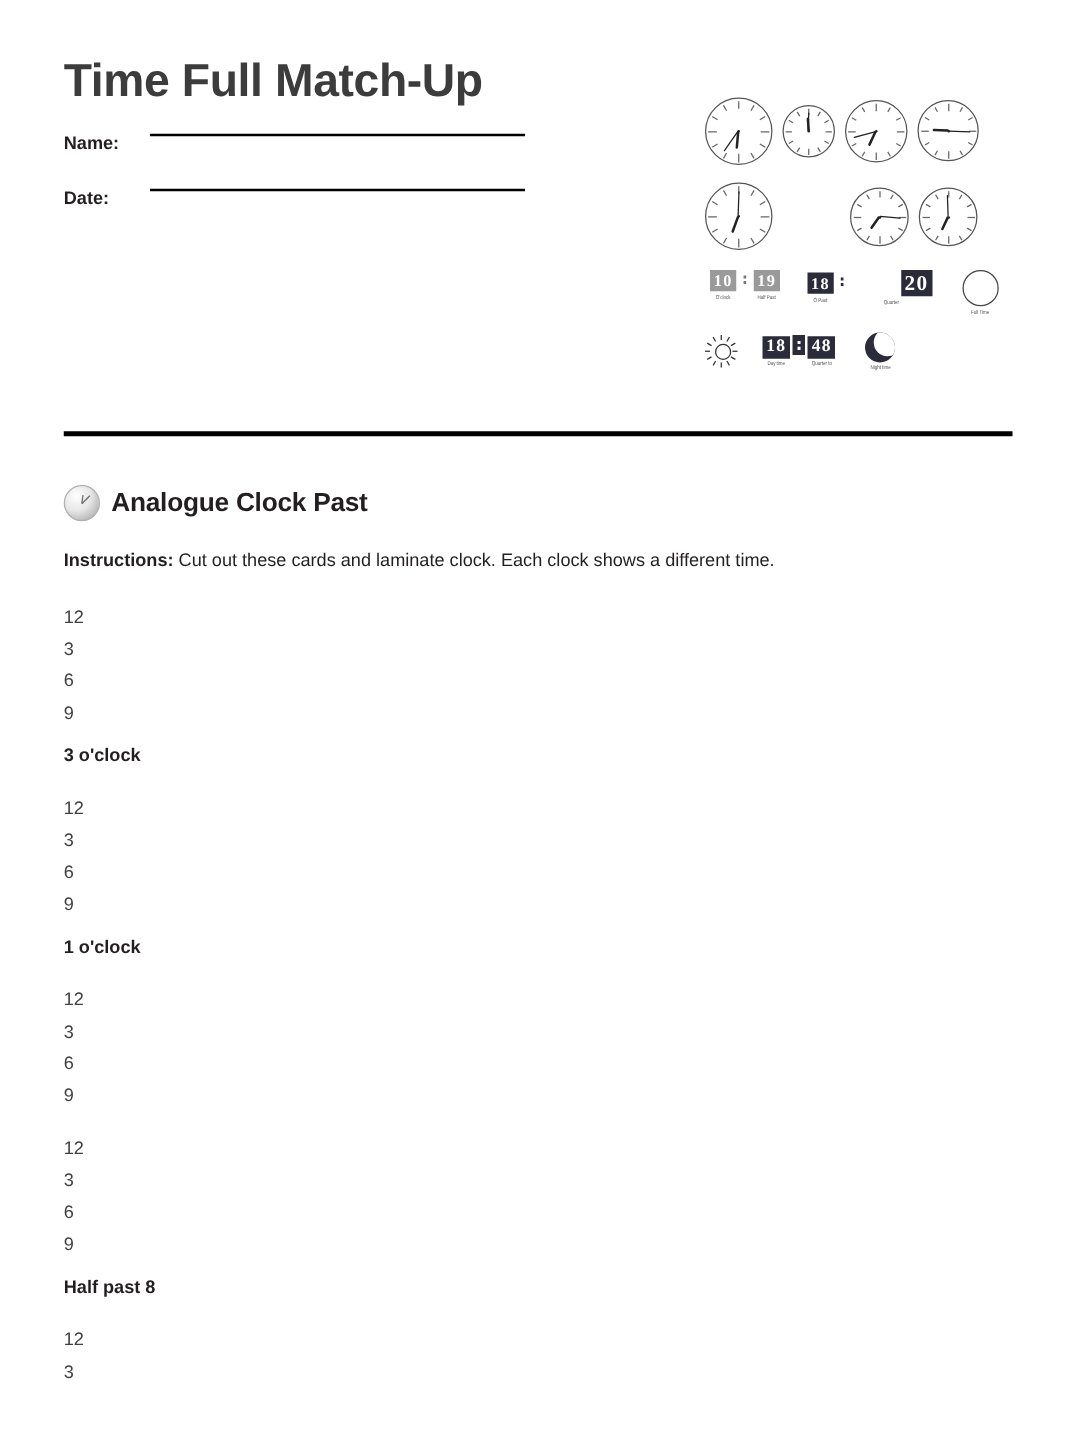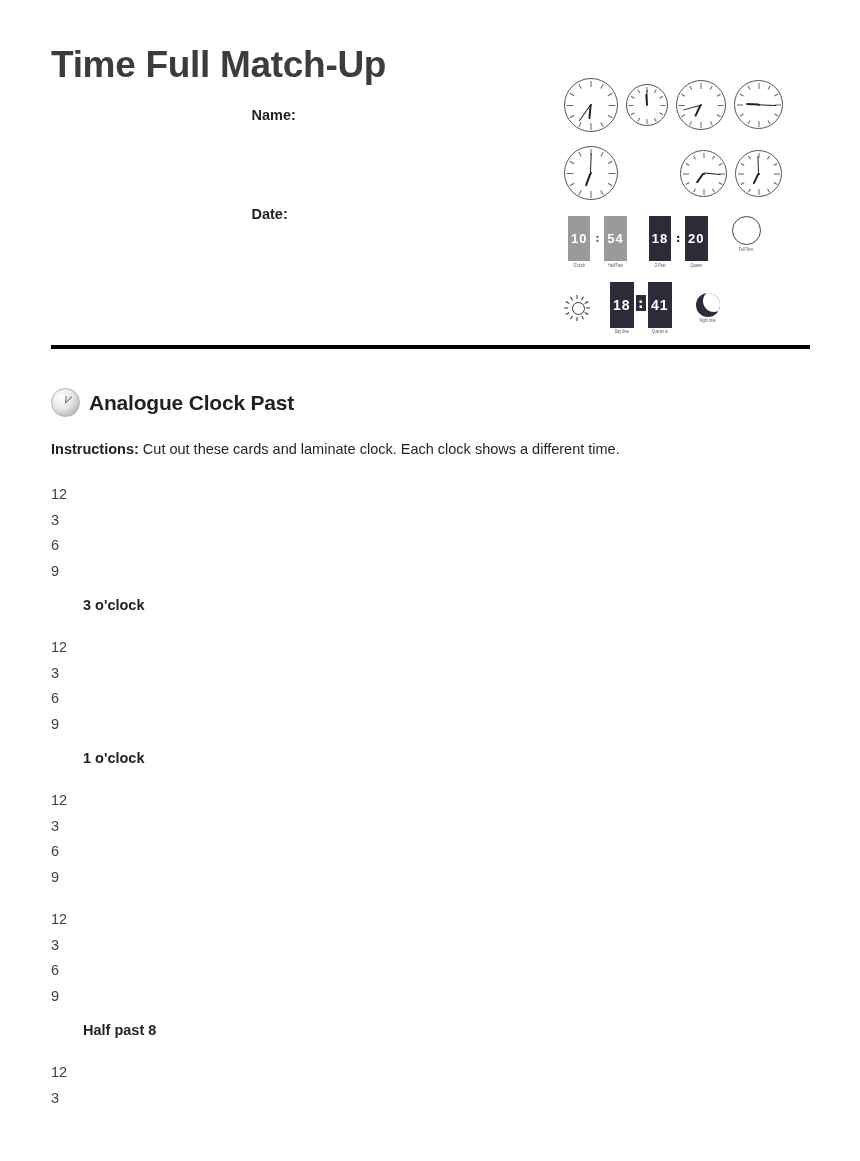--- a/index.html
+++ b/index.html
@@ -31,23 +31,22 @@
   .worksheet-title {
     font-size: 37px;
     font-weight: bold;
     color: #3c3c3c;
     letter-spacing: -0.3px;
     line-height: 1.05;
     margin: 0;
   }
   .field-row {
     display: flex;
-    align-items: center;
+    align-items: flex-start;
     margin-top: 22px;
-    flex-direction: column;
   }
   .field-row.date-row { margin-top: 25px; }
   .field-label {
     font-size: 14.5px;
     font-weight: bold;
     color: #231f20;
     width: 69px;
     flex: 0 0 69px;
     padding-bottom: 3px;
   }
@@ -108,25 +107,25 @@
   .spacer-gap { width: 46px; }
 
   
   .digital {
     display: inline-flex;
     align-items: center;
     gap: 2px;
   }
   .digi-group { display: flex; flex-direction: column; align-items: center; }
   .digi-pair {
-    font-family: Liberation Sans, sans-serif;
+    font-family: Liberation Serif, serif;
     font-weight: bold;
     letter-spacing: 1px;
     color: #ffffff;
-    padding: 16px 3px;
+    padding: 2px 3px;
     line-height: 1;
   }
   .digi-pair.grey { background: #9a9a9a; }
   .digi-pair.dark { background: #2b2b3a; }
   .digi-colon {
     color: #777;
     font-weight: bold;
     font-family: "DejaVu Sans Mono", monospace;
     padding: 0 1px;
   }
@@ -234,21 +233,20 @@
     font-size: 14.5px;
     color: #404040;
     line-height: 1.76;
   }
   .card-label {
     font-size: 14.5px;
     font-weight: bold;
     color: #231f20;
     margin-top: 13px;
     margin-bottom: 22px;
-    margin-left: 32px;
   }
 </style>
 </head>
 <body>
 
 <div class="page">
 
   <div class="header-block">
     <h1 class="worksheet-title">Time Full Match-Up</h1>
 
@@ -392,33 +390,33 @@
     </div>
 
     <div class="art-row row-digital-1">
       <div class="digital">
         <div class="digi-group">
           <span class="digi-pair grey" style="font-size:13px;">10</span>
           <span class="digi-caption">O'clock</span>
         </div>
         <span class="digi-colon" style="font-size:13px;margin-bottom:9px;">:</span>
         <div class="digi-group">
-          <span class="digi-pair grey" style="font-size:13px;">54</span>
+          <span class="digi-pair grey" style="font-size:13px;">19</span>
           <span class="digi-caption">Half Past</span>
         </div>
       </div>
 
       <div class="digital" style="margin-left:12px;">
         <div class="digi-group">
           <span class="digi-pair dark" style="font-size:13px;">18</span>
           <span class="digi-caption">Ó Past</span>
         </div>
         <span class="digi-colon" style="font-size:13px;margin-bottom:9px;color:#2b2b3a;">:</span>
         <div class="digi-group">
-          <span class="digi-pair dark" style="font-size:13px;">20</span>
+          <span class="digi-pair dark" style="font-size:17px;margin-left:40px;">20</span>
           <span class="digi-caption">Quarter</span>
         </div>
       </div>
 
       <div class="digi-group" style="margin-left:14px;">
         <div class="outline-clock"></div>
         <span class="digi-caption">Full Time</span>
       </div>
     </div>
 
@@ -439,21 +437,21 @@
           <div class="sun-ray" style="transform: translateX(-50%) rotate(330deg);"></div>
         </div>
 
       <div class="digital" style="margin-left:8px;">
         <div class="digi-group">
           <span class="digi-pair dark" style="font-size:14px;">18</span>
           <span class="digi-caption">Day time</span>
         </div>
         <span class="digi-colon" style="font-size:14px;margin-bottom:9px;color:#ffffff;background:#2b2b3a;">:</span>
         <div class="digi-group">
-          <span class="digi-pair dark" style="font-size:14px;">41</span>
+          <span class="digi-pair dark" style="font-size:14px;">48</span>
           <span class="digi-caption">Quarter to</span>
         </div>
       </div>
 
       <div class="digi-group" style="margin-left:12px;">
         <div class="moon-icon"></div>
         <span class="digi-caption">Night time</span>
       </div>
     </div>
   </div>

